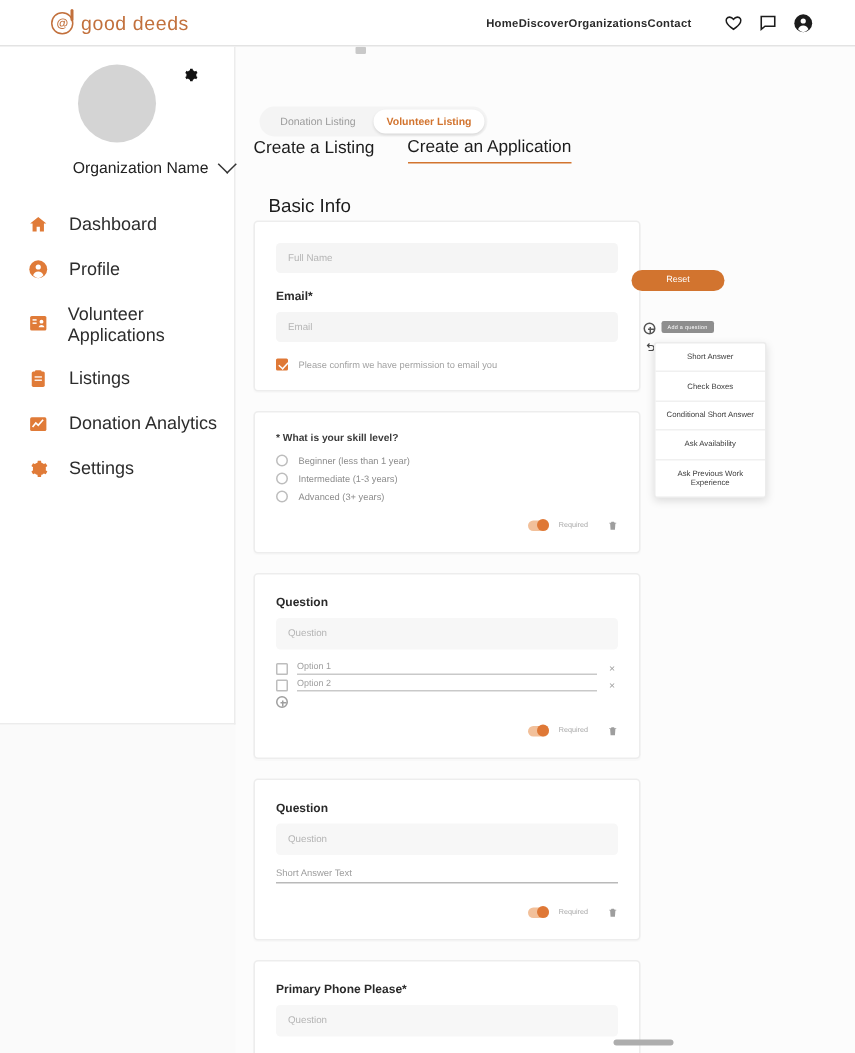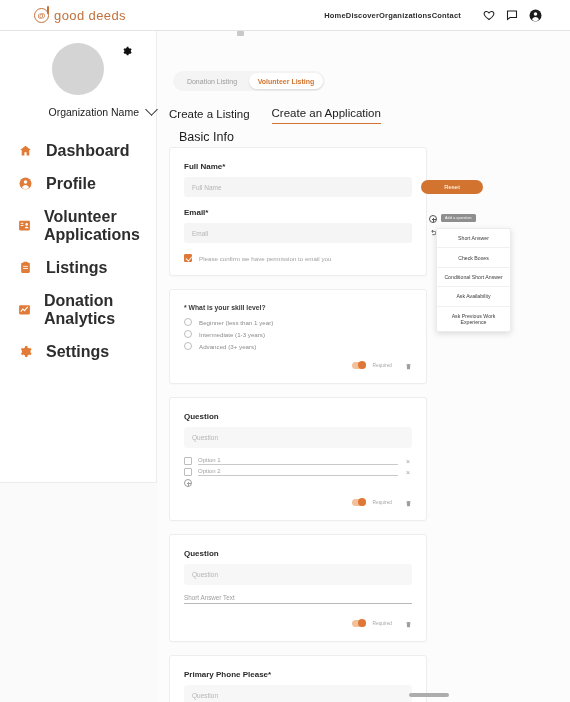--- a/index.html
+++ b/index.html
@@ -49,21 +49,21 @@
     margin-top:11px;
   }
   .org-name { font-size:10.5px; color:#222; }
   .chev { width:9px; height:9px; border-right:1.4px solid #333; border-bottom:1.4px solid #333;
           transform:rotate(45deg); margin-top:-5px; }
   .menu { margin-top:16px; }
   .menu-item {
     display:flex; align-items:center; gap:13px;
     padding:7.5px 0 7.5px 18px; cursor:pointer;
   }
-  .menu-label { font-size:16px; color:#2d2d2d;font-weight:bold; }
+  .menu-label { font-size:12px; color:#2d2d2d; }
   .mi-icon { width:15px; height:15px; display:flex; align-items:center; justify-content:center; }
 
   
   .content {
     position:absolute; top:31px; left:157px; width:413px; height:671px;
     background:#fcfcfc; overflow:hidden;
   }
   .top-handle {
     position:absolute; top:0px; left:80px; width:7px; height:5px;
     background:#c9c9c9; border-radius:1px;
@@ -72,21 +72,21 @@
     position:absolute; top:40px; left:16px;
     display:flex; background:#f4f4f4; border-radius:13px; padding:2px;
     width:152px;
   }
   .pill {
     flex:1; text-align:center; font-size:7px; padding:4.5px 0;
     border-radius:11px; color:#9b9b9b; cursor:pointer;
   }
   .pill.active { background:#fff; color:#d2742f; font-weight:700; box-shadow:0 1px 2px rgba(0,0,0,.12); }
 
-  .tabs { position:absolute; top:76px; left:12px; display:flex; gap:22px; align-items:flex-end; }
+  .tabs { position:absolute; top:61px; left:12px; display:flex; gap:22px; align-items:flex-end; }
   .tab { font-size:11.5px; color:#1c1c1c; padding-bottom:4px; cursor:pointer; }
   .tab.active { border-bottom:1.6px solid #d2742f; }
 
   .form-col { position:absolute; top:99px; left:12px; width:258px; }
   .section-title { font-size:12.5px; font-weight:400; color:#1c1c1c; margin-bottom:3px; padding-left:10px;}
 
   .card {
     background:#fff; border:1px solid #ededed; border-radius:3px;
     padding:14px 14px 9px 14px; margin-bottom:13px;
     box-shadow:0 1px 1px rgba(0,0,0,.02);
@@ -299,21 +299,20 @@
 
     <div class="tabs">
       <div class="tab">Create a Listing</div>
       <div class="tab active">Create an Application</div>
     </div>
 
     <div class="form-col">
       <div class="section-title">Basic Info</div>
 
       <div class="card">
-        <div class="field-label">Full Name*</div>
         <div class="input">Full Name</div>
         <div class="field-label">Email*</div>
         <div class="input">Email</div>
         <div class="chk-row">
           <span class="chkbox checked"></span>
           <span class="chk-label">Please confirm we have permission to email you</span>
         </div>
       </div>
 
       <div class="card">

